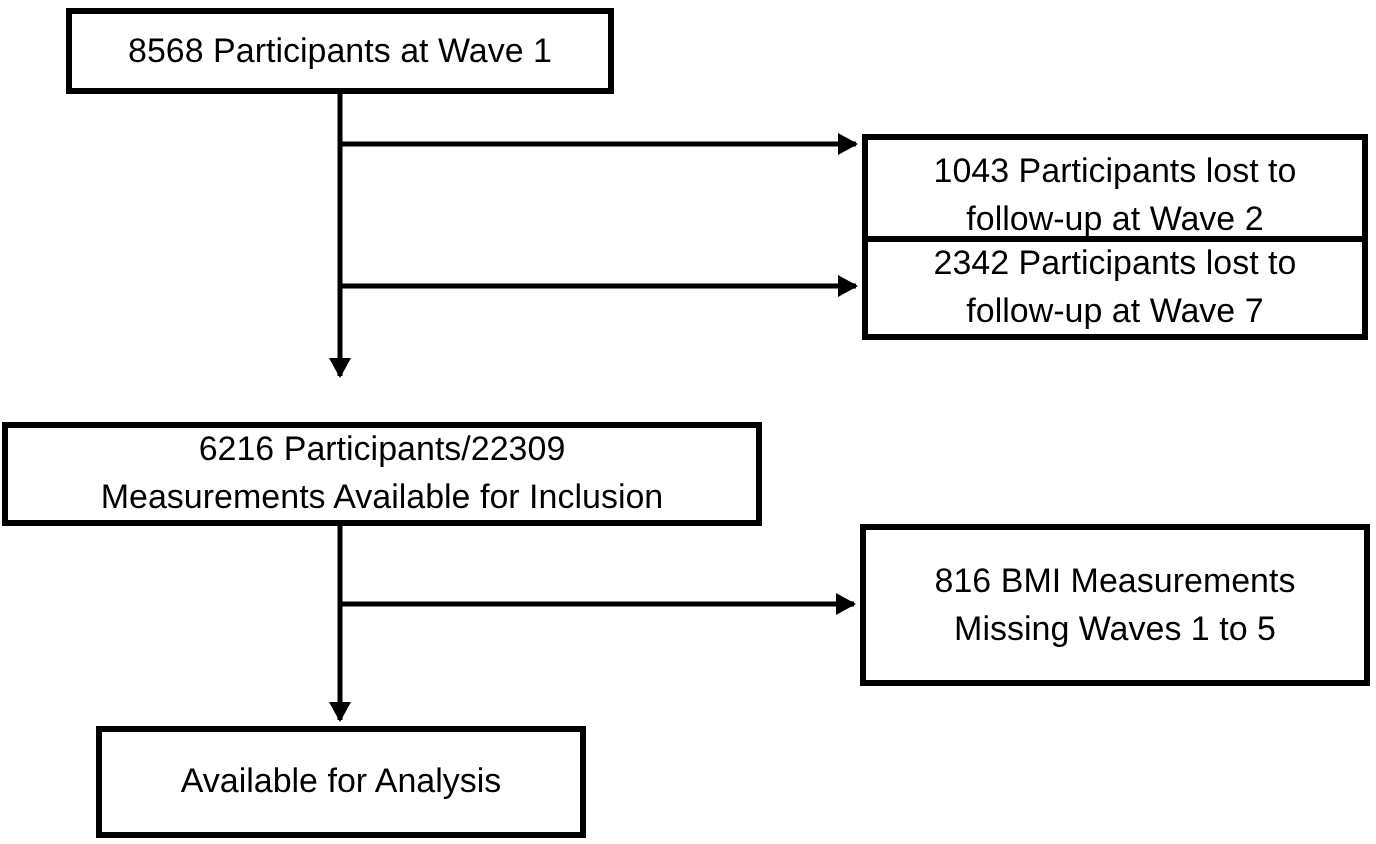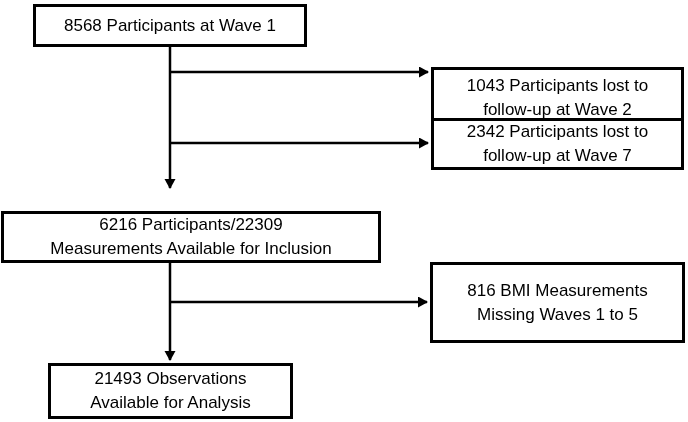--- a/index.html
+++ b/index.html
@@ -87,17 +87,16 @@
     <span class="line">6216 Participants/22309</span>
     <span class="line">Measurements Available for Inclusion</span>
   </div>
 
   <div class="box box-missing">
     <span class="line">816 BMI Measurements</span>
     <span class="line">Missing Waves 1 to 5</span>
   </div>
 
   <div class="box box-analysis">
-    <span class="line">21493 Observations</span>
     <span class="line">Available for Analysis</span>
   </div>
 
 </div>
 
 </body></html>

